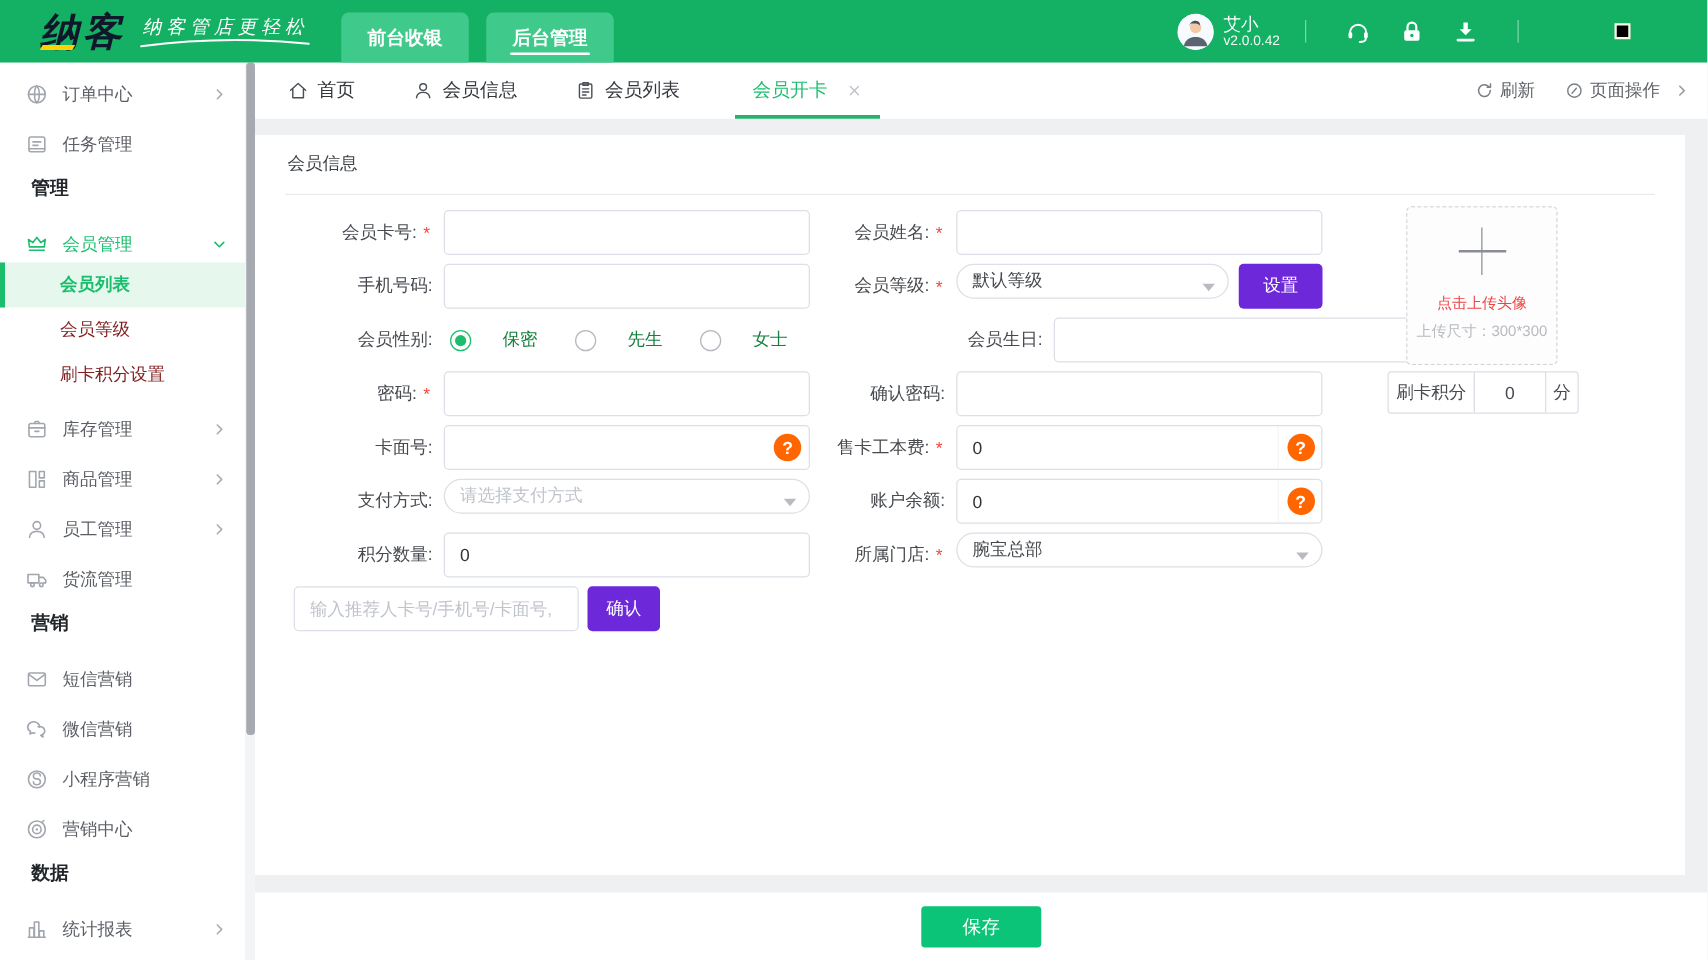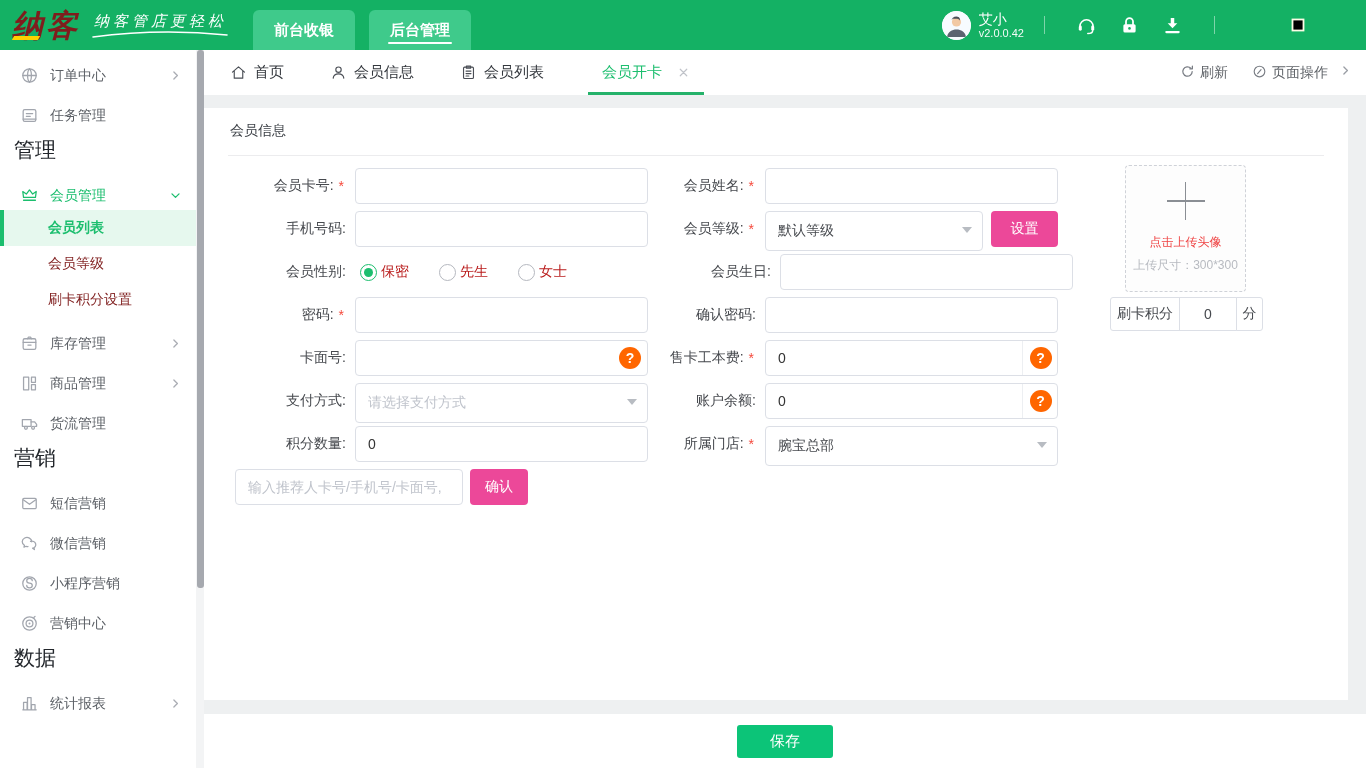--- a/index.html
+++ b/index.html
@@ -3,21 +3,21 @@
 <meta charset="utf-8">
 <style>
 *{margin:0;padding:0;box-sizing:border-box}
 html,body{width:1366px;height:768px;overflow:hidden}
 body{font-family:"Liberation Sans","DejaVu Sans",sans-serif;background:#eef0f1;position:relative;font-size:14px;color:#33373d}
 .icon{display:inline-flex}
 .icon svg{width:100%;height:100%;fill:none;stroke:currentColor;stroke-width:1.6;stroke-linecap:round;stroke-linejoin:round}
 
 
 .topbar{position:absolute;left:0;top:0;width:1366px;height:50px;background:#14b164;display:flex;align-items:center;z-index:5}
-.logo{margin-left:12px;color:#7f1d1d;font-size:31px;font-weight:bold;font-style:italic;letter-spacing:3px;position:relative;line-height:1}
+.logo{margin-left:32px;color:#0f172a;font-size:31px;font-weight:bold;font-style:italic;letter-spacing:3px;position:relative;line-height:1}
 .logo::after{content:"";position:absolute;left:1px;bottom:1px;width:26px;height:4px;background:#ffd200;transform:skewX(-30deg)}
 .slogan{margin-left:14px;color:#fff;font-size:15px;font-style:italic;font-family:"DejaVu Serif",serif;position:relative;padding-bottom:8px;letter-spacing:4px}
 .slogan svg{position:absolute;left:-4px;bottom:0;width:140px;height:9px}
 .nav-tabs{margin-left:26px;display:flex;gap:14px;align-self:flex-end}
 .nav-tab{height:40px;background:#3fca8b;border-radius:6px 6px 0 0;padding:0 21px;display:flex;align-items:center;color:#fff;font-size:15px;font-weight:bold;cursor:pointer;position:relative}
 .nav-tab.active::after{content:"";position:absolute;left:19px;right:19px;bottom:6px;height:2.5px;background:#fff;border-radius:2px}
 .top-right{margin-left:auto;display:flex;align-items:center;padding-right:5px}
 .avatar{width:29px;height:29px;border-radius:50%;background:#f4fbff;overflow:hidden;flex:none}
 .avatar svg{width:100%;height:100%}
 .user-meta{margin-left:8px;color:#fff;line-height:1.15}
@@ -29,38 +29,38 @@
 .win-btn svg{width:16px;height:16px;stroke-width:1.8}
 .win-max svg{stroke:#fdfce6}
 
 
 .sidebar{position:absolute;left:0;top:50px;width:196px;bottom:0;background:#fff;overflow:hidden}
 .s-item{height:40px;display:flex;align-items:center;padding:11px 14px 0 20px;color:#5c6066;font-size:14px;cursor:pointer}
 .s-icon{width:19px;height:19px;color:#a2a6ae;margin-right:11px;flex:none}
 .chev{margin-left:auto;width:13px;height:13px;color:#aaadb4;flex:none}
 .chev svg{stroke-width:2.4}
 .s-item.green,.s-item.green .s-icon,.s-item.green .chev{color:#1cbe6e}
-.s-section{height:40px;display:flex;align-items:center;padding-left:14px;font-size:21px;font-weight:normal;color:#22262b}
+.s-section{height:40px;display:flex;align-items:center;padding-left:25px;font-size:15px;font-weight:bold;color:#22262b}
 .s-sub{height:36px;display:flex;align-items:center;padding-left:48px;font-size:14px;color:#7f1d1d;cursor:pointer;position:relative}
 .s-sub.selected{background:#e6f8ee;color:#1cbe6e;font-weight:bold}
 .s-sub.selected::before{content:"";position:absolute;left:0;top:0;bottom:0;width:4px;background:#1cbe6e}
 .sidebar-scroll{position:absolute;left:196px;top:50px;width:8px;bottom:0;background:#f3f4f5}
 .sidebar-thumb{position:absolute;left:.5px;top:0;width:7px;height:538px;background:#a6a9af;border-radius:3px;cursor:pointer}
 
 
 .tabbar{position:absolute;left:204px;top:50px;right:0;height:45px;background:#fff;display:flex;align-items:center;padding-left:24px}
 #tabbar-tabs{display:flex;align-items:center;height:100%}
 .tab{display:flex;align-items:center;gap:7px;height:100%;position:relative;font-size:15px;color:#33373d;cursor:pointer;margin-right:42px;padding:0 2px}
 .t-icon{width:17px;height:17px;color:#4a4e55}
 .tab.active{color:#1cbe6e;margin-right:20px;padding:0 14px}
 .tab.active::after{content:"";position:absolute;left:0;right:0;bottom:0;height:3px;background:#25b26a}
 .tab-close{width:13px;height:13px;color:#c0c3c9;margin-left:8px}
 .tab-close svg{stroke-width:2.2}
 .tab-actions{margin-left:auto;display:flex;align-items:center;color:#5f6368;font-size:14px;padding-right:14px}
-.t-action{display:flex;gap:5px;cursor:pointer;margin-left:24px}
+.t-action{display:flex;align-items:center;gap:5px;cursor:pointer;margin-left:24px}
 .a-icon{width:15px;height:15px;color:#7a7e85}
 .a-chev{width:13px;height:13px;color:#9a9ea5;margin-left:6px}
 .a-chev svg{stroke-width:2.4}
 
 
 .panel{position:absolute;left:204px;top:108px;width:1144px;height:592px;background:#fff}
 .panel-title{position:absolute;left:26px;top:14px;font-size:14px;color:#3c4046}
 .panel-div{position:absolute;left:24px;right:24px;top:47px;height:1px;background:#ececee}
 .row{position:absolute;left:24px;height:36px;display:flex;align-items:flex-start}
 .lbl{width:120px;height:36px;display:flex;align-items:center;justify-content:flex-end;color:#46494e;padding-right:2px}
@@ -68,29 +68,29 @@
 .req{color:#f5483b;margin-left:5px;margin-right:2px;font-size:14px}
 .ipt{height:36px;border:1px solid #dcdfe6;border-radius:4px;background:#fff;font-size:14px;color:#333;padding:0 12px;outline:none;font-family:inherit}
 .ipt::placeholder{color:#c0c4cc}
 .fld{width:293px;margin-left:7px}
 .fld2{width:293px;margin-left:7px}
 .fldwrap{position:relative;margin-left:7px;width:293px;display:flex}
 .fldwrap .ipt{width:100%}
 .help{width:22px;height:22px;border-radius:50%;background:#f60;color:#fff;font-weight:bold;font-size:14px;display:flex;align-items:center;justify-content:center;flex:none}
 .help-in{position:absolute;right:7px;top:7px}
 .addon{position:absolute;right:0;top:1px;bottom:1px;width:36px;border-left:1px solid #edeff2;display:flex;align-items:center;justify-content:center;border-radius:0 4px 4px 0}
-.select{height:40px;border:1px solid #dcdfe6;border-radius:4px;background:#fff;display:flex;align-items:center;padding:0 26px 0 12px;position:relative;cursor:pointer;color:#46494e}
+.select{height:28px;border:1px solid #dcdfe6;border-radius:15px;background:#fff;display:flex;align-items:center;padding:0 26px 0 12px;position:relative;cursor:pointer;color:#46494e}
 .select::after{content:"";position:absolute;right:10px;top:15px;border-left:5.5px solid transparent;border-right:5.5px solid transparent;border-top:6px solid #b8bcc2}
 .select .ph{color:#c0c4cc}
 .sel-full{width:293px;margin-left:7px}
-.btn{border:none;border-radius:4px;background:#ec4899;color:#fff;font-size:14px;cursor:pointer;font-family:Liberation Sans, sans-serif}
+.btn{border:none;border-radius:4px;background:#6d28d9;color:#fff;font-size:14px;cursor:pointer;font-family:Liberation Sans, sans-serif}
 .btn-set{width:67px;height:36px;margin-left:8px}
 .btn-confirm{width:58px;height:36px;margin-left:7px}
 .radio-group{display:flex;align-items:center;height:36px;margin-left:12px;gap:30px}
-.radio-opt{display:flex;align-items:center;gap:4px;cursor:pointer;color:#b91c1c}
+.radio-opt{display:flex;align-items:center;gap:25px;cursor:pointer;color:#15803d}
 .radio{width:17px;height:17px;border-radius:50%;border:1px solid #b5b8bf;background:#fff;position:relative;flex:none}
 .radio.checked{border:1.5px solid #1cbe6e}
 .radio.checked::after{content:"";position:absolute;inset:3px;border-radius:50%;background:#1cbe6e}
 .row.tall{height:96px}
 .ta{width:696px;height:96px;margin-left:7px;border:1px solid #dcdfe6;border-radius:4px;resize:none;outline:none;padding:8px 12px;font-family:inherit;font-size:14px}
 
 
 .upload-box{position:absolute;left:921px;top:57px;width:121px;height:127px;border:1px dashed #cfd2d8;border-radius:4px;background:#fdfdfd;display:flex;flex-direction:column;align-items:center;cursor:pointer}
 .plus{position:relative;width:38px;height:38px;margin-top:16px}
 .plus::before{content:"";position:absolute;left:0;right:0;top:18px;height:1.5px;background:#8a8e94}
@@ -244,20 +244,34 @@
         <span>商品管理</span>
         <span class="icon chev">
           <svg viewBox="0 0 24 24">
             <path d="M9 5.5l6.5 6.5L9 18.5"></path>
           </svg>
         </span>
       </div>
       <div class="s-item">
         <span class="icon s-icon">
           <svg viewBox="0 0 24 24">
+            <circle cx="12" cy="8" r="3.8"></circle>
+            <path d="M4.5 20c.5-4 3.5-6 7.5-6s7 2 7.5 6"></path>
+          </svg>
+        </span>
+        <span>员工管理</span>
+        <span class="icon chev">
+          <svg viewBox="0 0 24 24">
+            <path d="M9 5.5l6.5 6.5L9 18.5"></path>
+          </svg>
+        </span>
+      </div>
+      <div class="s-item">
+        <span class="icon s-icon">
+          <svg viewBox="0 0 24 24">
             <rect x="3" y="7" width="11" height="8.5"></rect>
             <path d="M14 10h4.5l2.5 3v2.5h-2.3"></path>
             <circle cx="7.5" cy="17.5" r="1.8"></circle>
             <circle cx="16.5" cy="17.5" r="1.8"></circle>
           </svg>
         </span>
         <span>货流管理</span>
       </div>
       <div class="s-section">营销</div>
       <div class="s-item">

